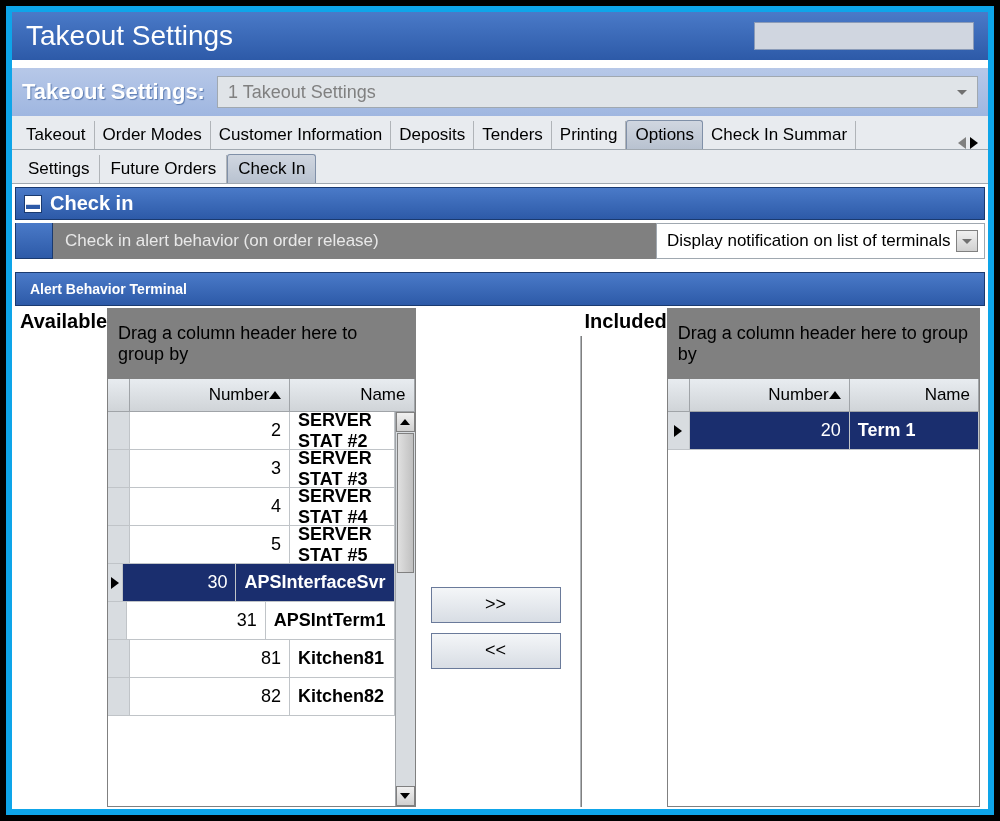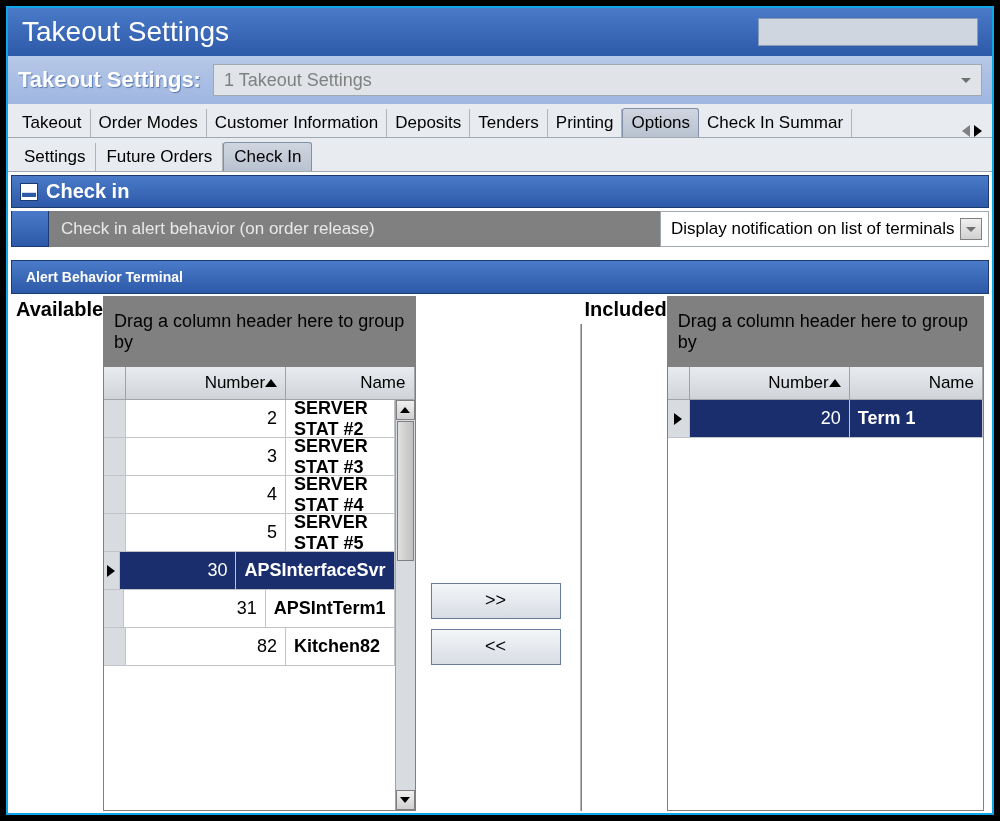--- a/index.html
+++ b/index.html
@@ -6,21 +6,21 @@
 body {
   font-family: Tahoma, Arial, sans-serif;
   font-size: 13px;
   background: #000;
   width: 1000px;
   height: 821px;
   overflow: hidden;
   padding: 6px;
 }
 .window {
-  border: 2px solid #0ea5e9;
+  border: 6px solid #0ea5e9;
   background: #fff;
   height: 100%;
   display: flex;
   flex-direction: column;
 }
 .title-bar {
   background: linear-gradient(to bottom, #4a7ac8 0%, #2d5aa8 100%);
   color: #fff;
   font-size: 28px;
   padding: 8px 14px;
@@ -33,20 +33,21 @@
   height: 28px;
   background: #d0d6e0;
   border: 1px solid #8a9bb8;
 }
 .selector-bar {
   background: linear-gradient(to bottom, #b7c8e8 0%, #9fb6e0 100%);
   padding: 8px 10px;
   display: flex;
   align-items: center;
   gap: 12px;
+  margin-top: 8px;
 }
 .selector-bar .label {
   color: #fff;
   font-size: 22px;
   font-weight: bold;
   text-shadow: 1px 1px 1px #5a7ab0;
 }
 .selector-bar .dropdown {
   flex: 1;
   height: 32px;
@@ -433,20 +434,25 @@
                 <div class="cell rowhead">
                   <span class="row-pointer"></span>
                 </div>
                 <div class="cell num">30</div>
                 <div class="cell name">APSInterfaceSvr</div>
               </div>
               <div class="grid-row">
                 <div class="cell rowhead"></div>
                 <div class="cell num">31</div>
                 <div class="cell name">APSIntTerm1</div>
+              </div>
+              <div class="grid-row">
+                <div class="cell rowhead"></div>
+                <div class="cell num">81</div>
+                <div class="cell name">Kitchen81</div>
               </div>
               <div class="grid-row">
                 <div class="cell rowhead"></div>
                 <div class="cell num">82</div>
                 <div class="cell name">Kitchen82</div>
               </div>
             </div>
           <div class="vscroll">
             <div class="sbtn">
                 <span class="tri-up-sm"></span>

